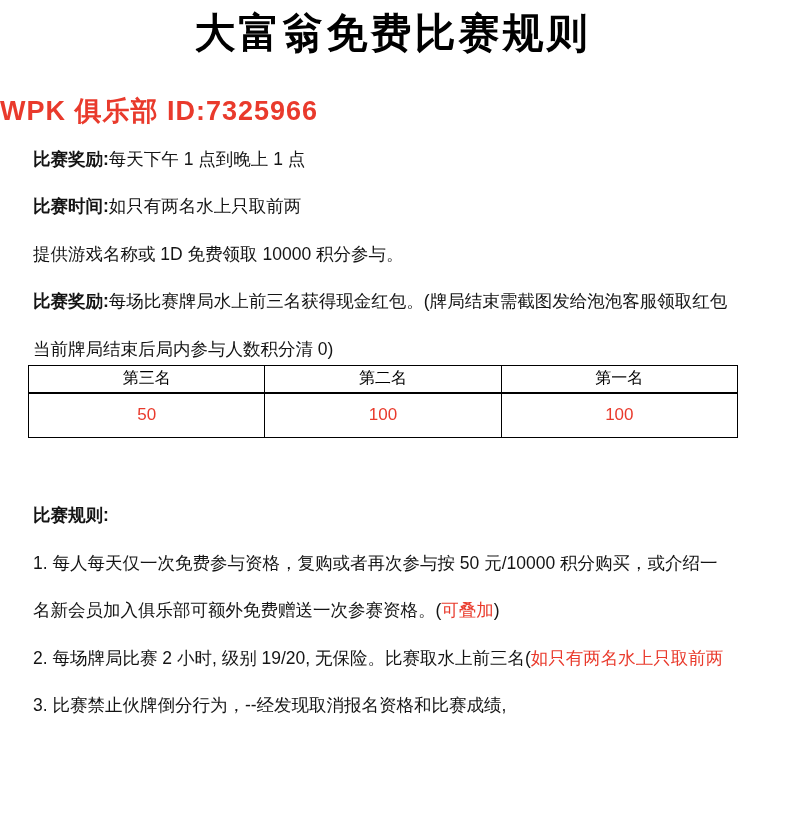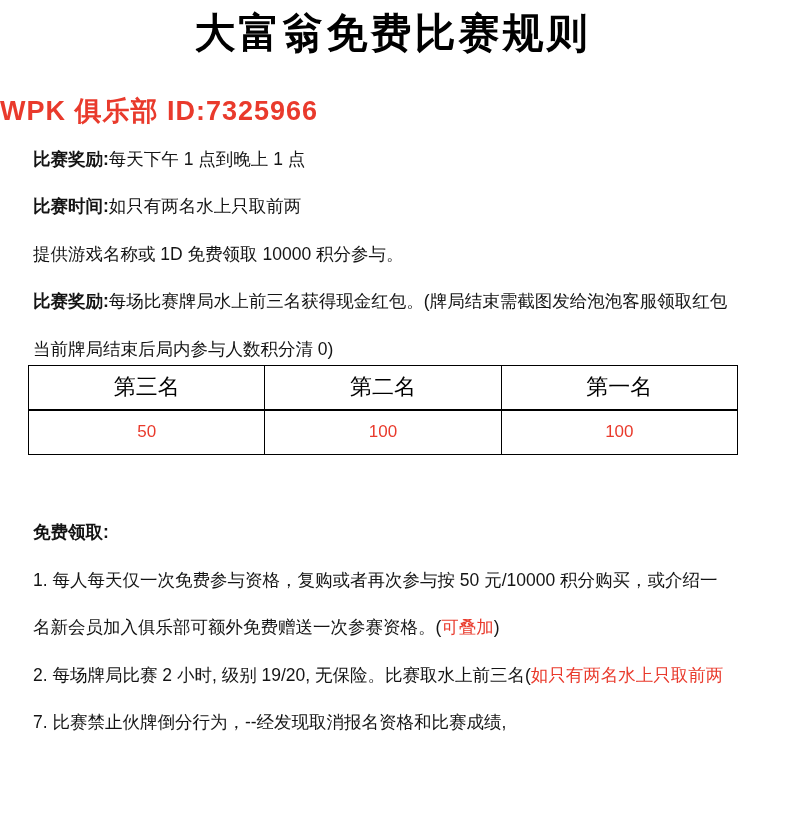--- a/index.html
+++ b/index.html
@@ -48,22 +48,22 @@
     margin-left:-5px;
     margin-top:-8px;
     table-layout:fixed;
   }
   table.prize,
   table.prize th,
   table.prize td{
     border:1.5px solid #000;
   }
   table.prize th{
-    height:45px;
-    font-size:22px;font-weight:400;
+    height:28px;
+    font-size:16px;font-weight:400;
     text-align:center;vertical-align:middle;
     border-bottom-width:2px;
     color:#000;
   }
   table.prize td{
     height:44px;
     font-size:17px;
     text-align:center;vertical-align:middle;
     color:var(--accent-red);
   }
@@ -112,37 +112,37 @@
         <td>50</td>
         <td>100</td>
         <td>100</td>
       </tr>
     </tbody>
       </table>
 
     <div class="rules">
 
       <div class="tline">
-        <span class="b">免费领取:</span>
+        <span class="b">比赛规则:</span>
       </div>
 
       <div class="tline">
         <span>1. 每人每天仅一次免费参与资格，复购或者再次参与按 50 元/10000 积分购买，或介绍一</span>
       </div>
 
       <div class="tline">
         <span>名新会员加入俱乐部可额外免费赠送一次参赛资格。(</span><span class="red">可叠加</span><span>)</span>
       </div>
 
       <div class="tline">
         <span>2. 每场牌局比赛 2 小时, 级别 19/20, 无保险。比赛取水上前三名(</span><span class="red">如只有两名水上只取前两</span>
       </div>
 
 
       <div class="tline">
-        <span>7. 比赛禁止伙牌倒分行为，--经发现取消报名资格和比赛成绩,</span>
+        <span>3. 比赛禁止伙牌倒分行为，--经发现取消报名资格和比赛成绩,</span>
       </div>
 
     </div>
 
   </div>
 
 </div>
 
 </body></html>

